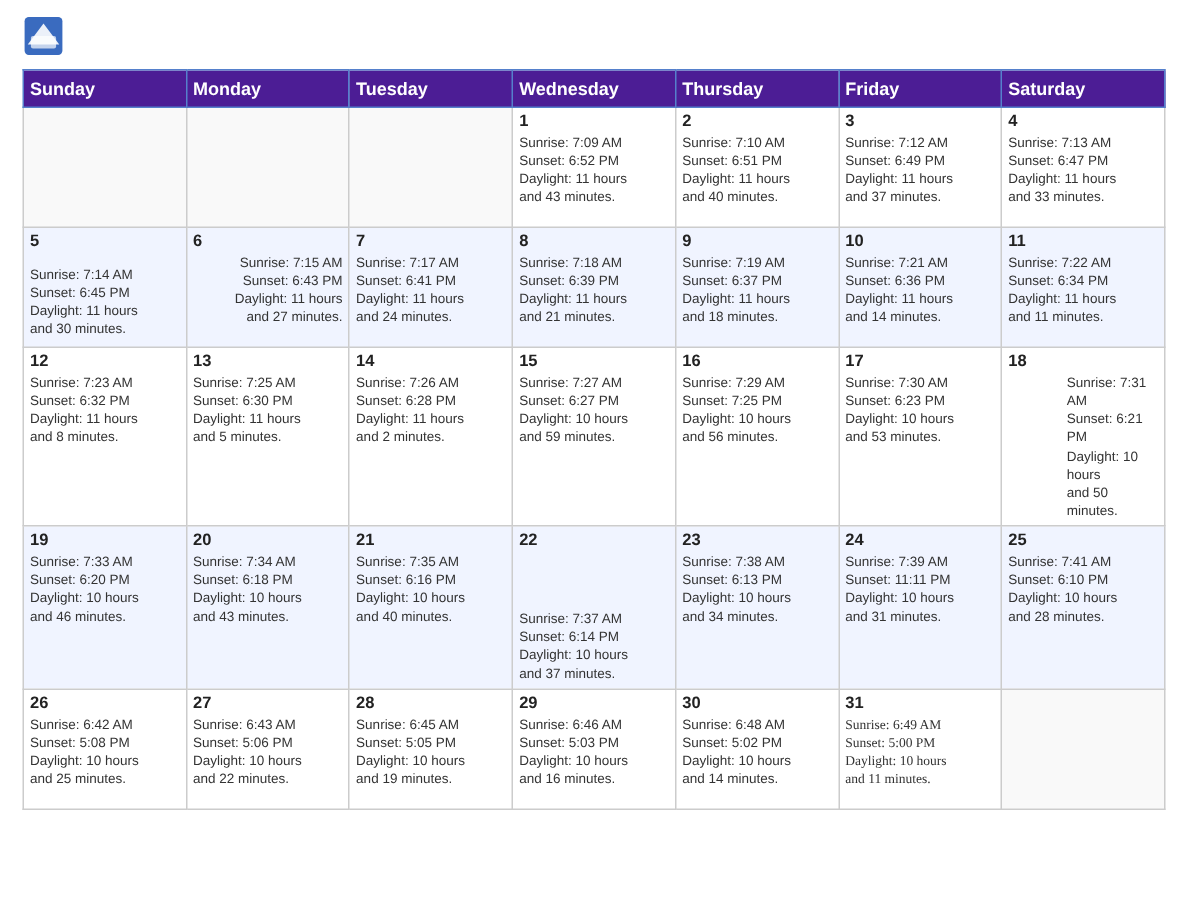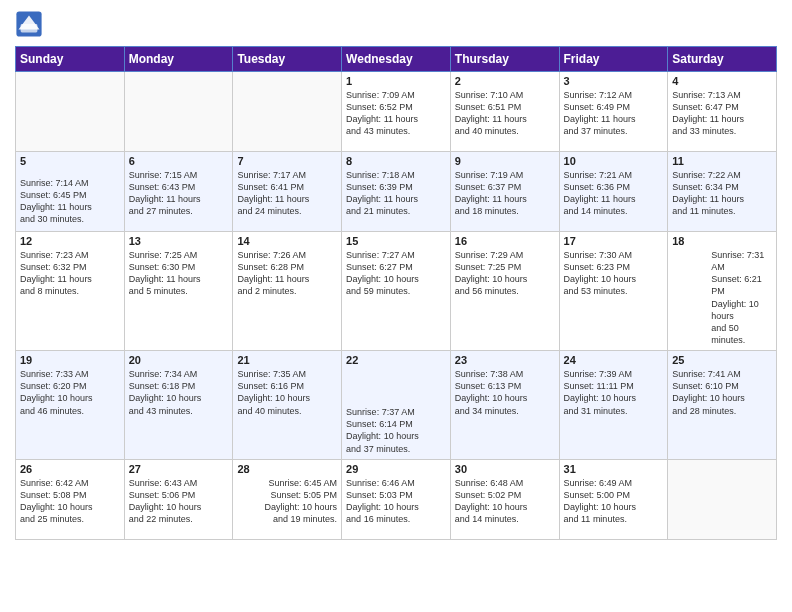--- a/index.html
+++ b/index.html
@@ -166,21 +166,21 @@
         <tr class="row-even">
           <td>
             <div class="day-num">5</div>
             <div class="day-info" style="white-space: pre-line; margin-top: 10px;">Sunrise: 7:14 AM
 Sunset: 6:45 PM
 Daylight: 11 hours
 and 30 minutes.</div>
           </td>
           <td>
             <div class="day-num">6</div>
-            <div class="day-info" style="white-space: pre-line;">Sunrise: 7:15 AM
+            <div class="day-info" style="white-space: pre-line; text-align: right;">Sunrise: 7:15 AM
 Sunset: 6:43 PM
 Daylight: 11 hours
 and 27 minutes.</div>
           </td>
           <td>
             <div class="day-num">7</div>
             <div class="day-info" style="white-space: pre-line;">Sunrise: 7:17 AM
 Sunset: 6:41 PM
 Daylight: 11 hours
 and 24 minutes.</div>
@@ -326,42 +326,42 @@
           </td>
           <td>
             <div class="day-num">27</div>
             <div class="day-info" style="white-space: pre-line;">Sunrise: 6:43 AM
 Sunset: 5:06 PM
 Daylight: 10 hours
 and 22 minutes.</div>
           </td>
           <td>
             <div class="day-num">28</div>
-            <div class="day-info" style="white-space: pre-line; text-align: right;">Sunrise: 6:45 AM
+            <div class="day-info" style="white-space: pre-line;">Sunrise: 6:45 AM
 Sunset: 5:05 PM
 Daylight: 10 hours
 and 19 minutes.</div>
           </td>
           <td>
             <div class="day-num">29</div>
             <div class="day-info" style="white-space: pre-line;">Sunrise: 6:46 AM
 Sunset: 5:03 PM
 Daylight: 10 hours
 and 16 minutes.</div>
           </td>
           <td>
             <div class="day-num">30</div>
             <div class="day-info" style="white-space: pre-line;">Sunrise: 6:48 AM
 Sunset: 5:02 PM
 Daylight: 10 hours
 and 14 minutes.</div>
           </td>
           <td>
             <div class="day-num">31</div>
-            <div class="day-info" style="white-space: pre-line;">Sunrise: 6:49 AM
+            <div class="day-info" style="white-space: pre-line; font-family: Liberation Serif, serif;">Sunrise: 6:49 AM
 Sunset: 5:00 PM
 Daylight: 10 hours
 and 11 minutes.</div>
           </td>
           <td class="empty"></td>
         </tr>
       </tbody>
   </table>
 </div>
 

